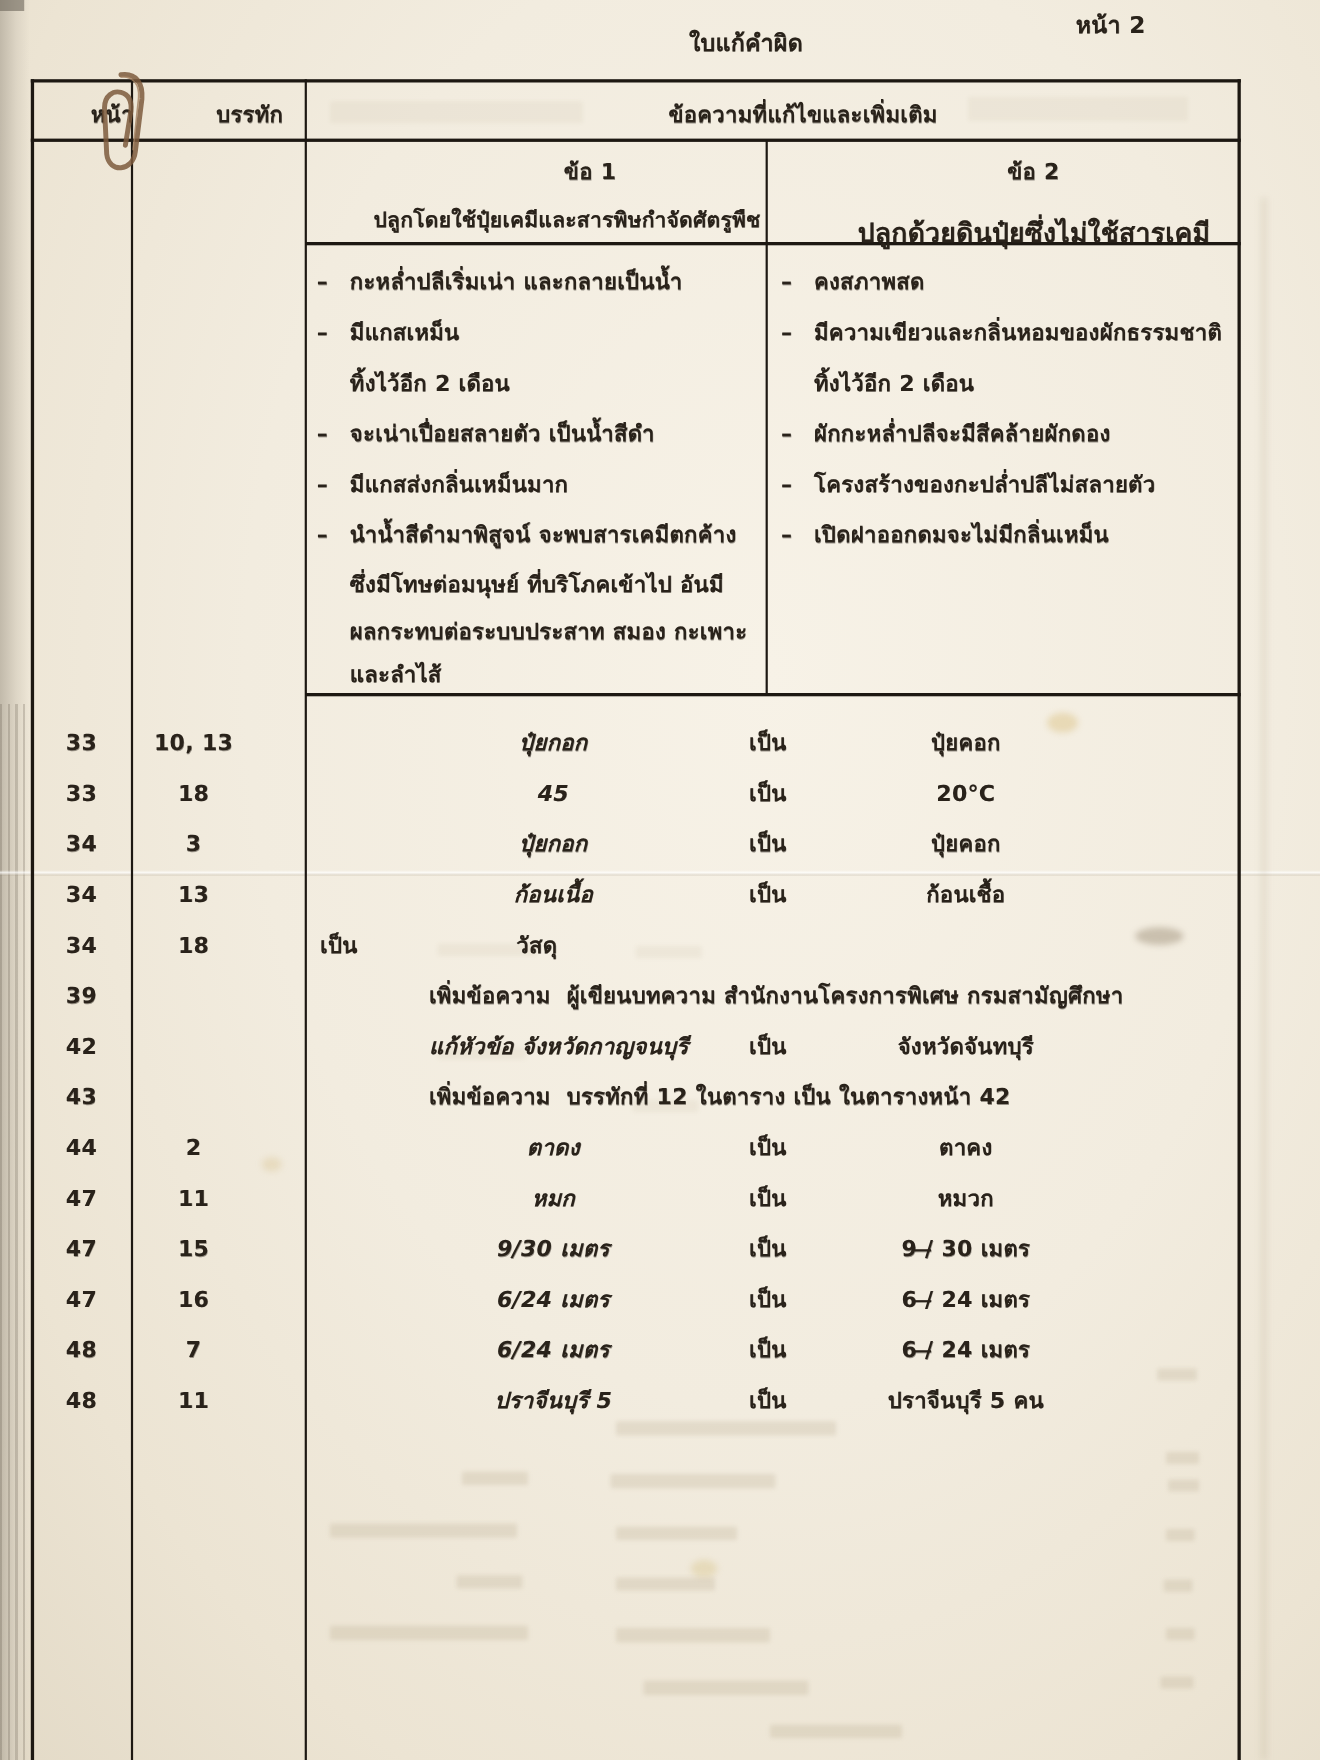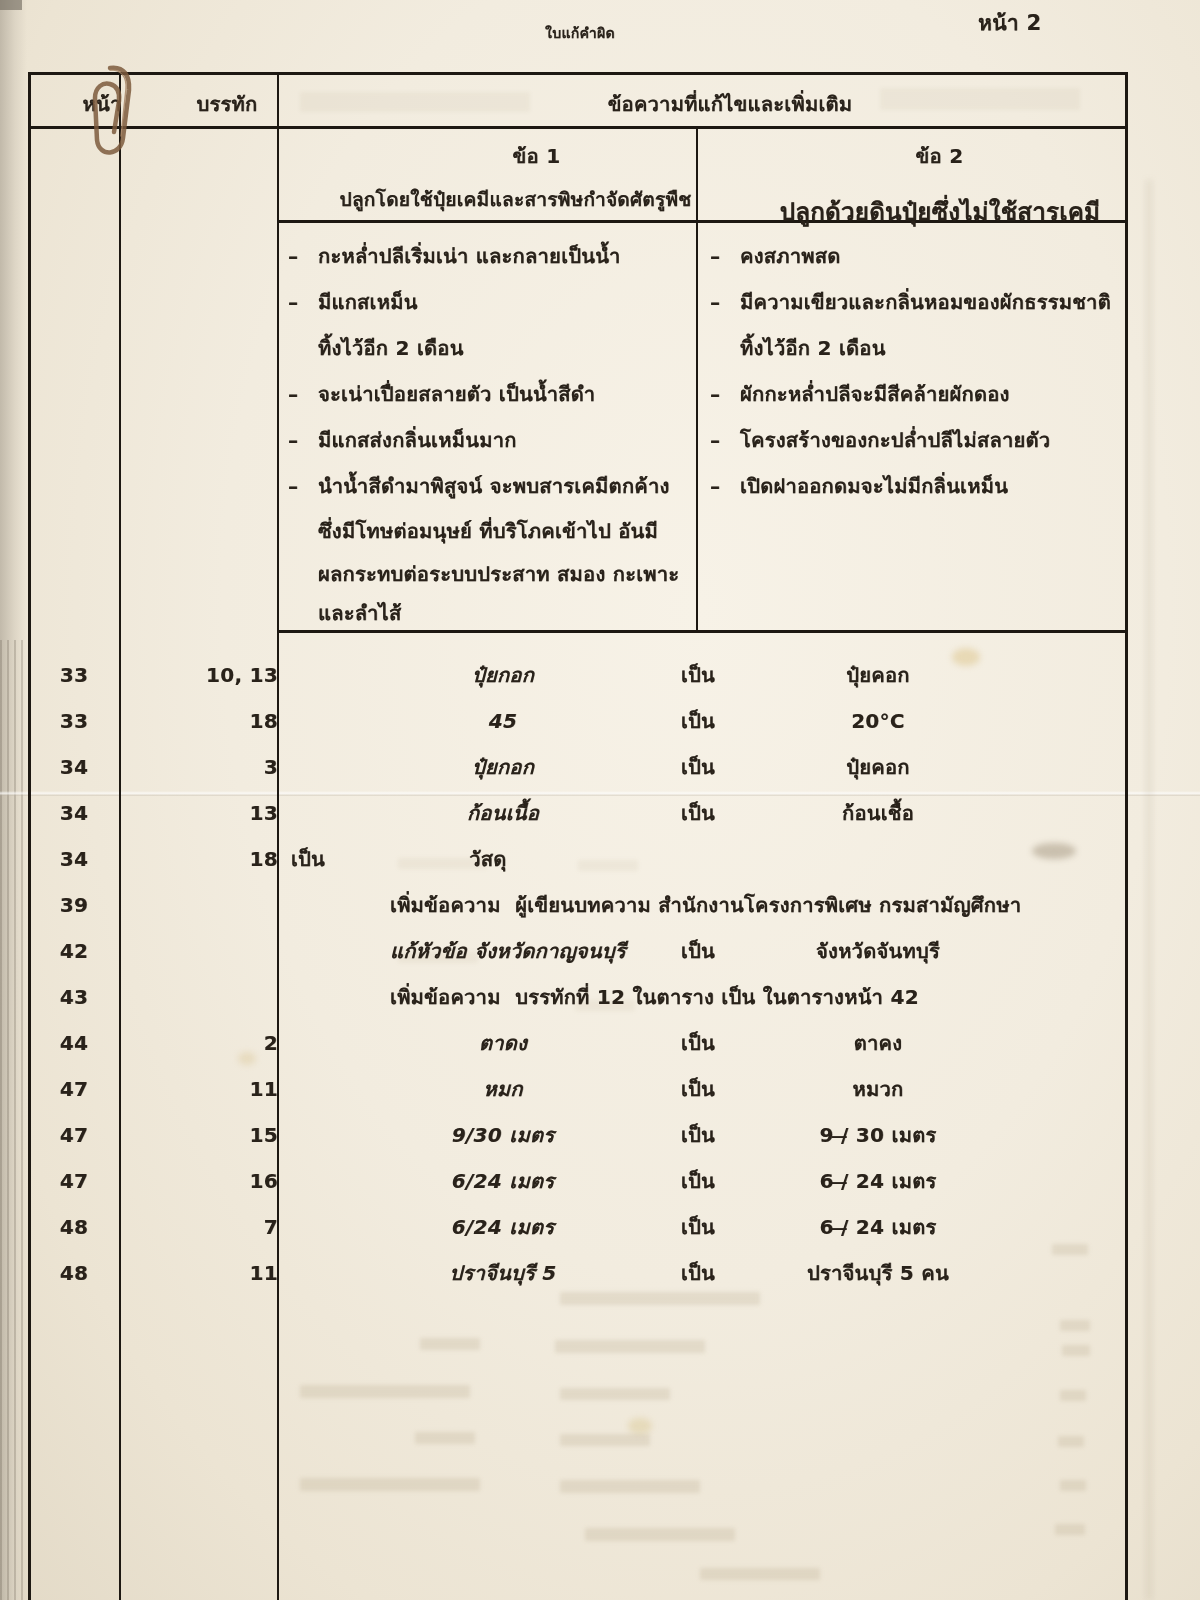--- a/index.html
+++ b/index.html
@@ -22,30 +22,30 @@
   .crease{left:0;top:791px;width:1200px;height:5px;
     background:linear-gradient(to bottom,rgba(255,255,255,0),rgba(255,255,255,.7) 45%,rgba(128,112,86,.20));}
   .ghost{position:absolute;background:rgba(152,131,96,.16);filter:blur(2px);border-radius:2px;}
   .stain{position:absolute;border-radius:50%;filter:blur(3px);}
   .edge-shadow-r{left:1146px;top:180px;width:6px;height:1420px;background:rgba(140,120,90,.12);filter:blur(3px);}
   
   .hline,.vline{position:absolute;background:#1d1812;}
   
   .hdr{position:absolute;text-align:center;font-size:20px;margin-left:28px;}
   .pagenum{left:978px;top:6px;font-size:21px;}
-  .doctitle{left:430px;top:22px;width:300px;text-align:center;font-size:14px;}
+  .doctitle{left:430px;top:22px;width:300px;text-align:right;font-size:21px;}
   
   .bl{position:absolute;left:288px;width:404px;display:flex;font-size:20px;line-height:24px;}
   .bl.r{left:710px;width:412px;}
   .dash{width:30px;flex:0 0 30px;}
   
   .rows{position:absolute;left:28px;top:652px;width:1098px;}
   .crow{display:flex;height:46px;align-items:center;font-size:20px;}
   .cp{width:92px;flex:0 0 92px;text-align:center;}
-  .cl{width:158px;flex:0 0 158px;text-align:right;box-sizing:border-box;}
+  .cl{width:158px;flex:0 0 158px;text-align:center;padding-right:46px;box-sizing:border-box;}
   .cw{width:330px;flex:0 0 330px;margin-left:60px;text-align:center;font-style:italic;}
   .cb{width:60px;flex:0 0 60px;text-align:center;}
   .cc{width:300px;flex:0 0 300px;text-align:center;}
   .cfree{padding-left:112px;white-space:pre;}
   .cw.left{text-align:left;padding-left:52px;box-sizing:border-box;}
 </style>
 </head>
 <body>
 
 <div class="page">

